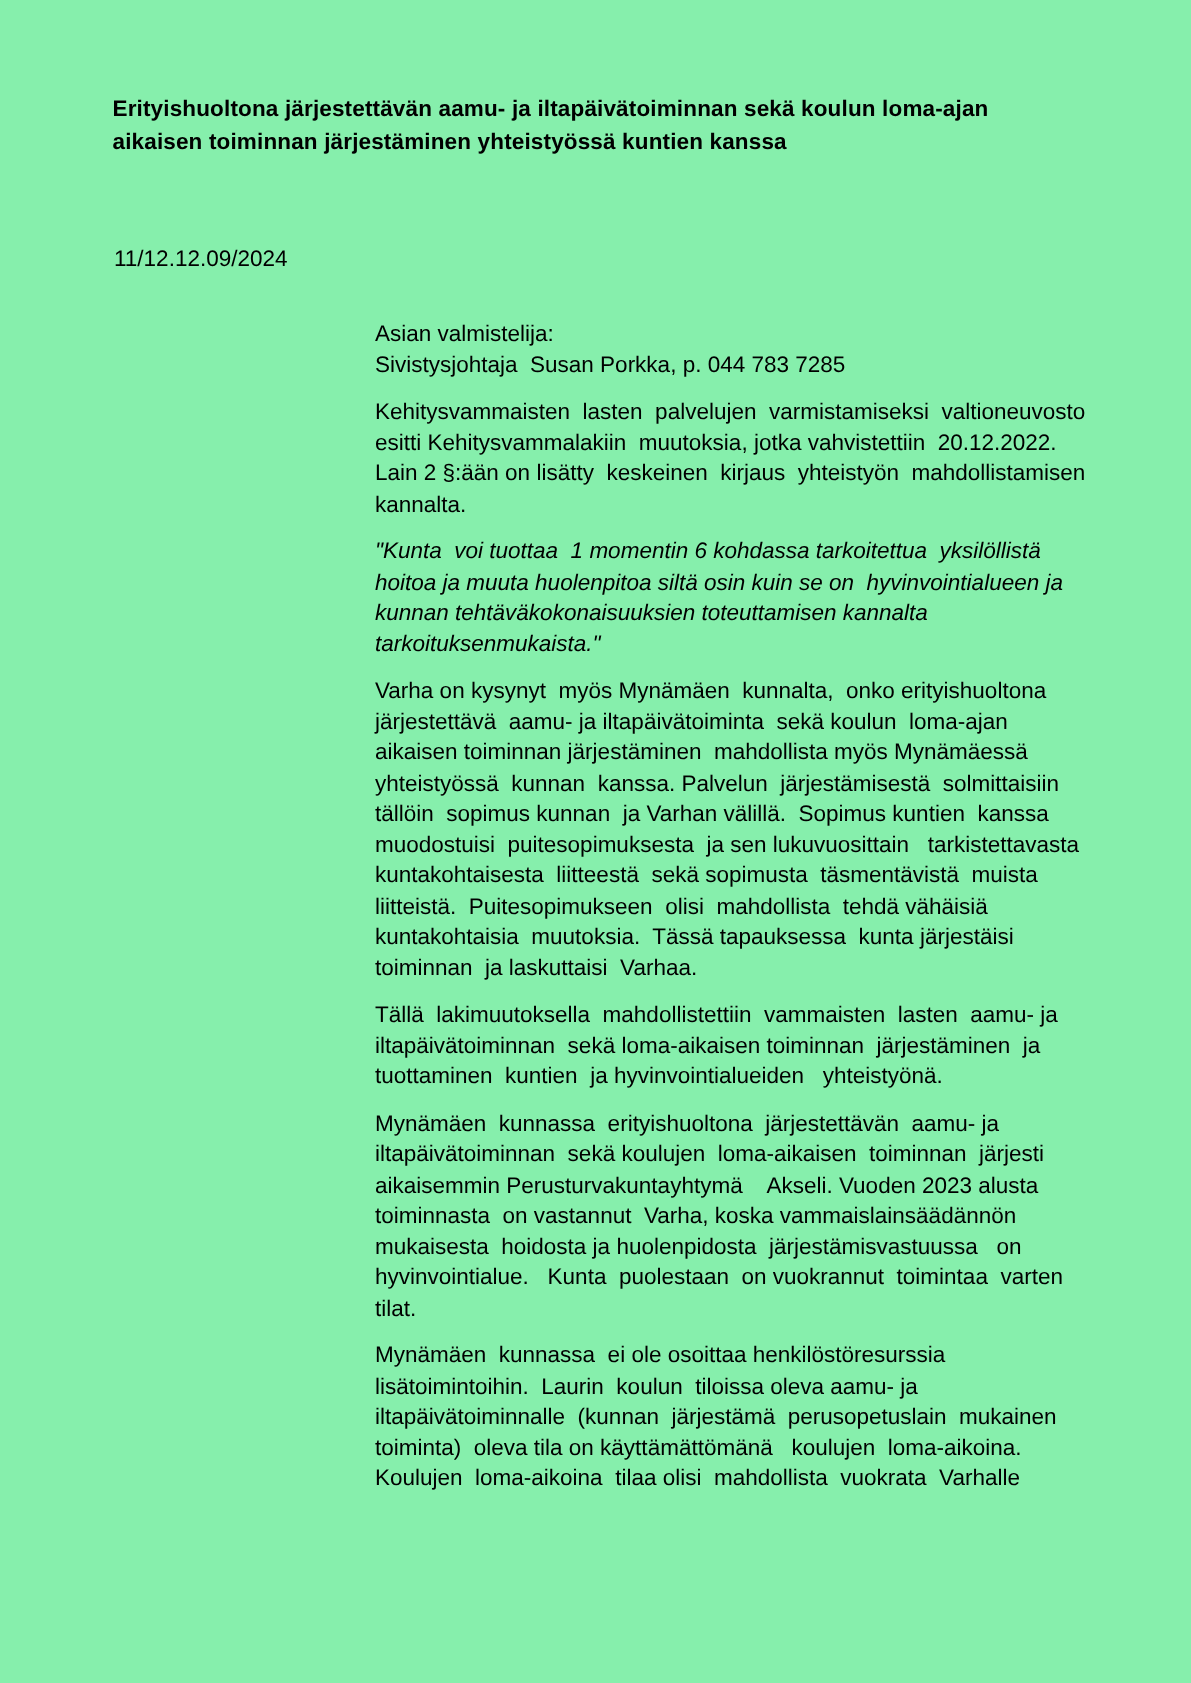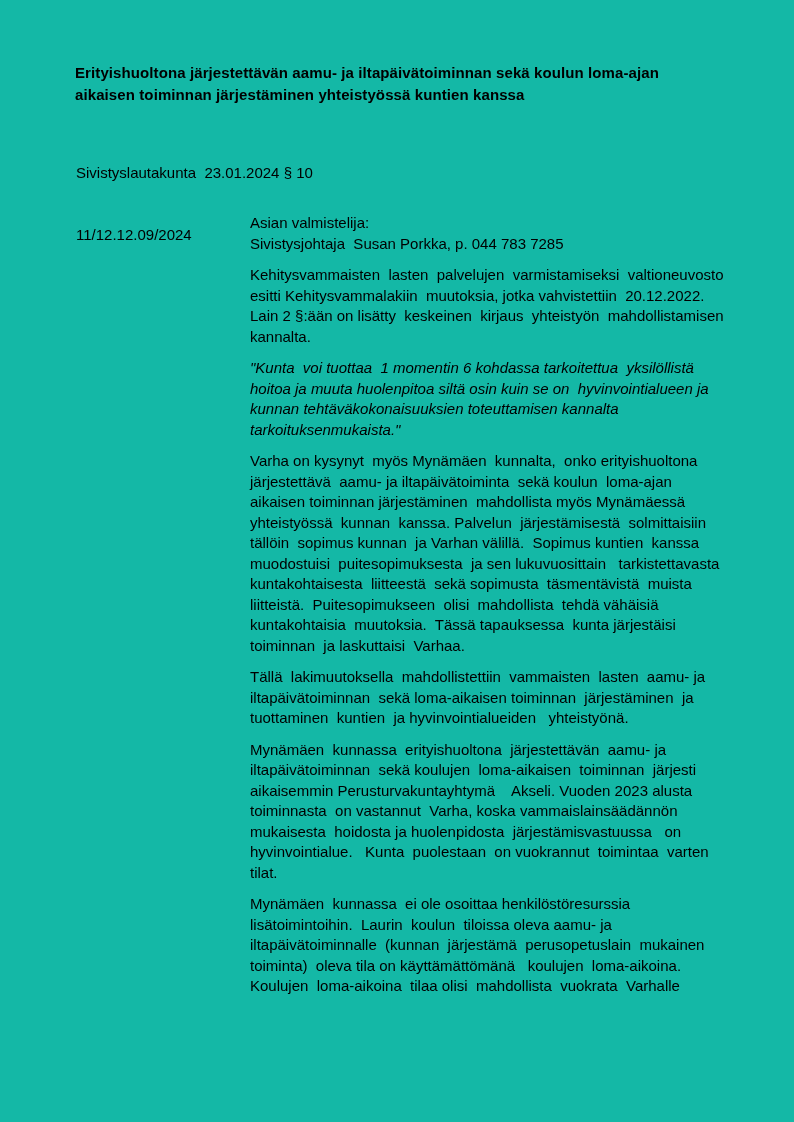--- a/index.html
+++ b/index.html
@@ -9,21 +9,21 @@
     height: 1122px;
     position: relative;
     overflow: hidden;
     font-family: "Liberation Sans", "DejaVu Sans", sans-serif;
     color: #000000;
     -webkit-font-smoothing: antialiased;
   }
   .page {
     position: absolute;
     inset: 0;
-    background: #14b8a6;
+    background: #86efac;
   }
   .doc-title {
     position: absolute;
     left: 75px;
     top: 62px;
     font-size: 15px;
     font-weight: bold;
     line-height: 21.5px;
     letter-spacing: 0.1px;
     white-space: pre;
@@ -53,21 +53,20 @@
     font-style: italic;
   }
 </style>
 </head>
 <body>
 
 <div class="page">
   <h1 class="doc-title">Erityishuoltona järjestettävän aamu- ja iltapäivätoiminnan sekä koulun loma-ajan
 aikaisen toiminnan järjestäminen yhteistyössä kuntien kanssa</h1>
   <div class="meta">
-    <div>Sivistyslautakunta  23.01.2024 § 10</div>
     <div>11/12.12.09/2024</div>
   </div>
   <div class="body-block" id="body-block">
       <p class="para">Asian valmistelija:
 Sivistysjohtaja  Susan Porkka, p. 044 783 7285</p>
       <p class="para">Kehitysvammaisten  lasten  palvelujen  varmistamiseksi  valtioneuvosto
 esitti Kehitysvammalakiin  muutoksia, jotka vahvistettiin  20.12.2022.
 Lain 2 §:ään on lisätty  keskeinen  kirjaus  yhteistyön  mahdollistamisen
 kannalta.</p>
       <p class="para italic">"Kunta  voi tuottaa  1 momentin 6 kohdassa tarkoitettua  yksilöllistä

